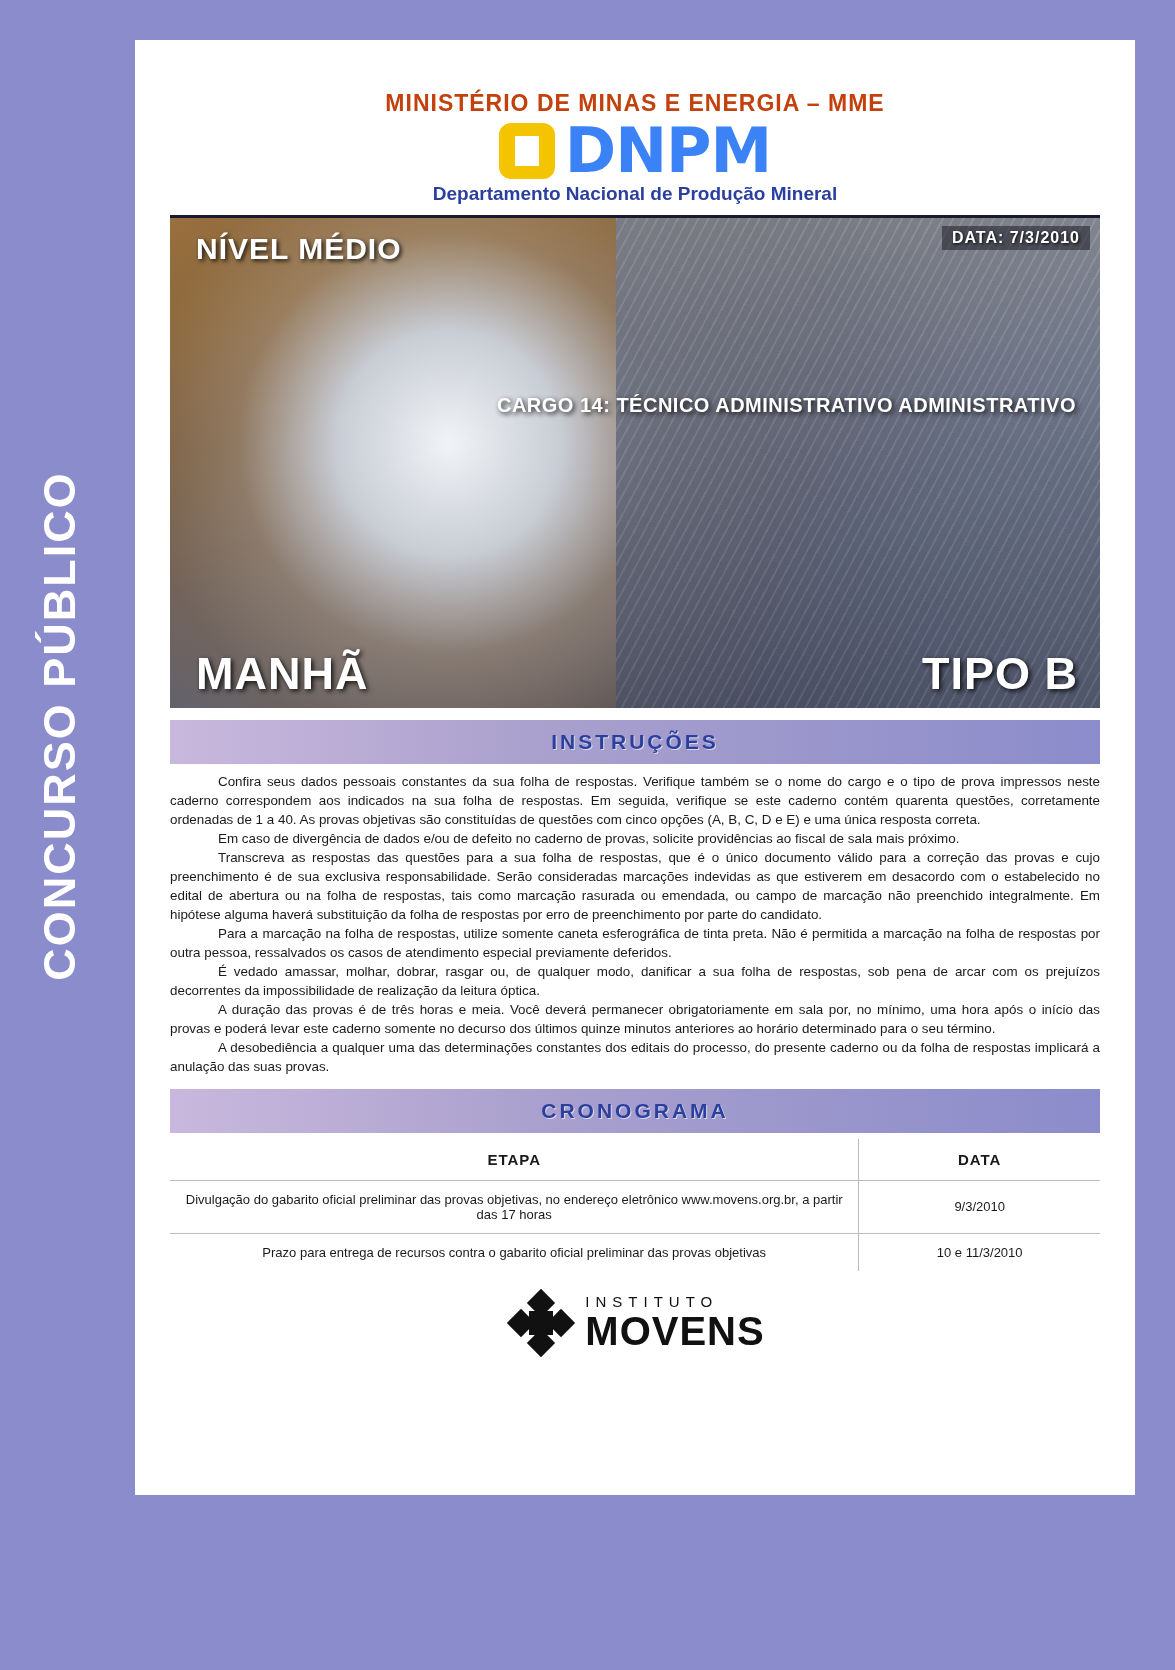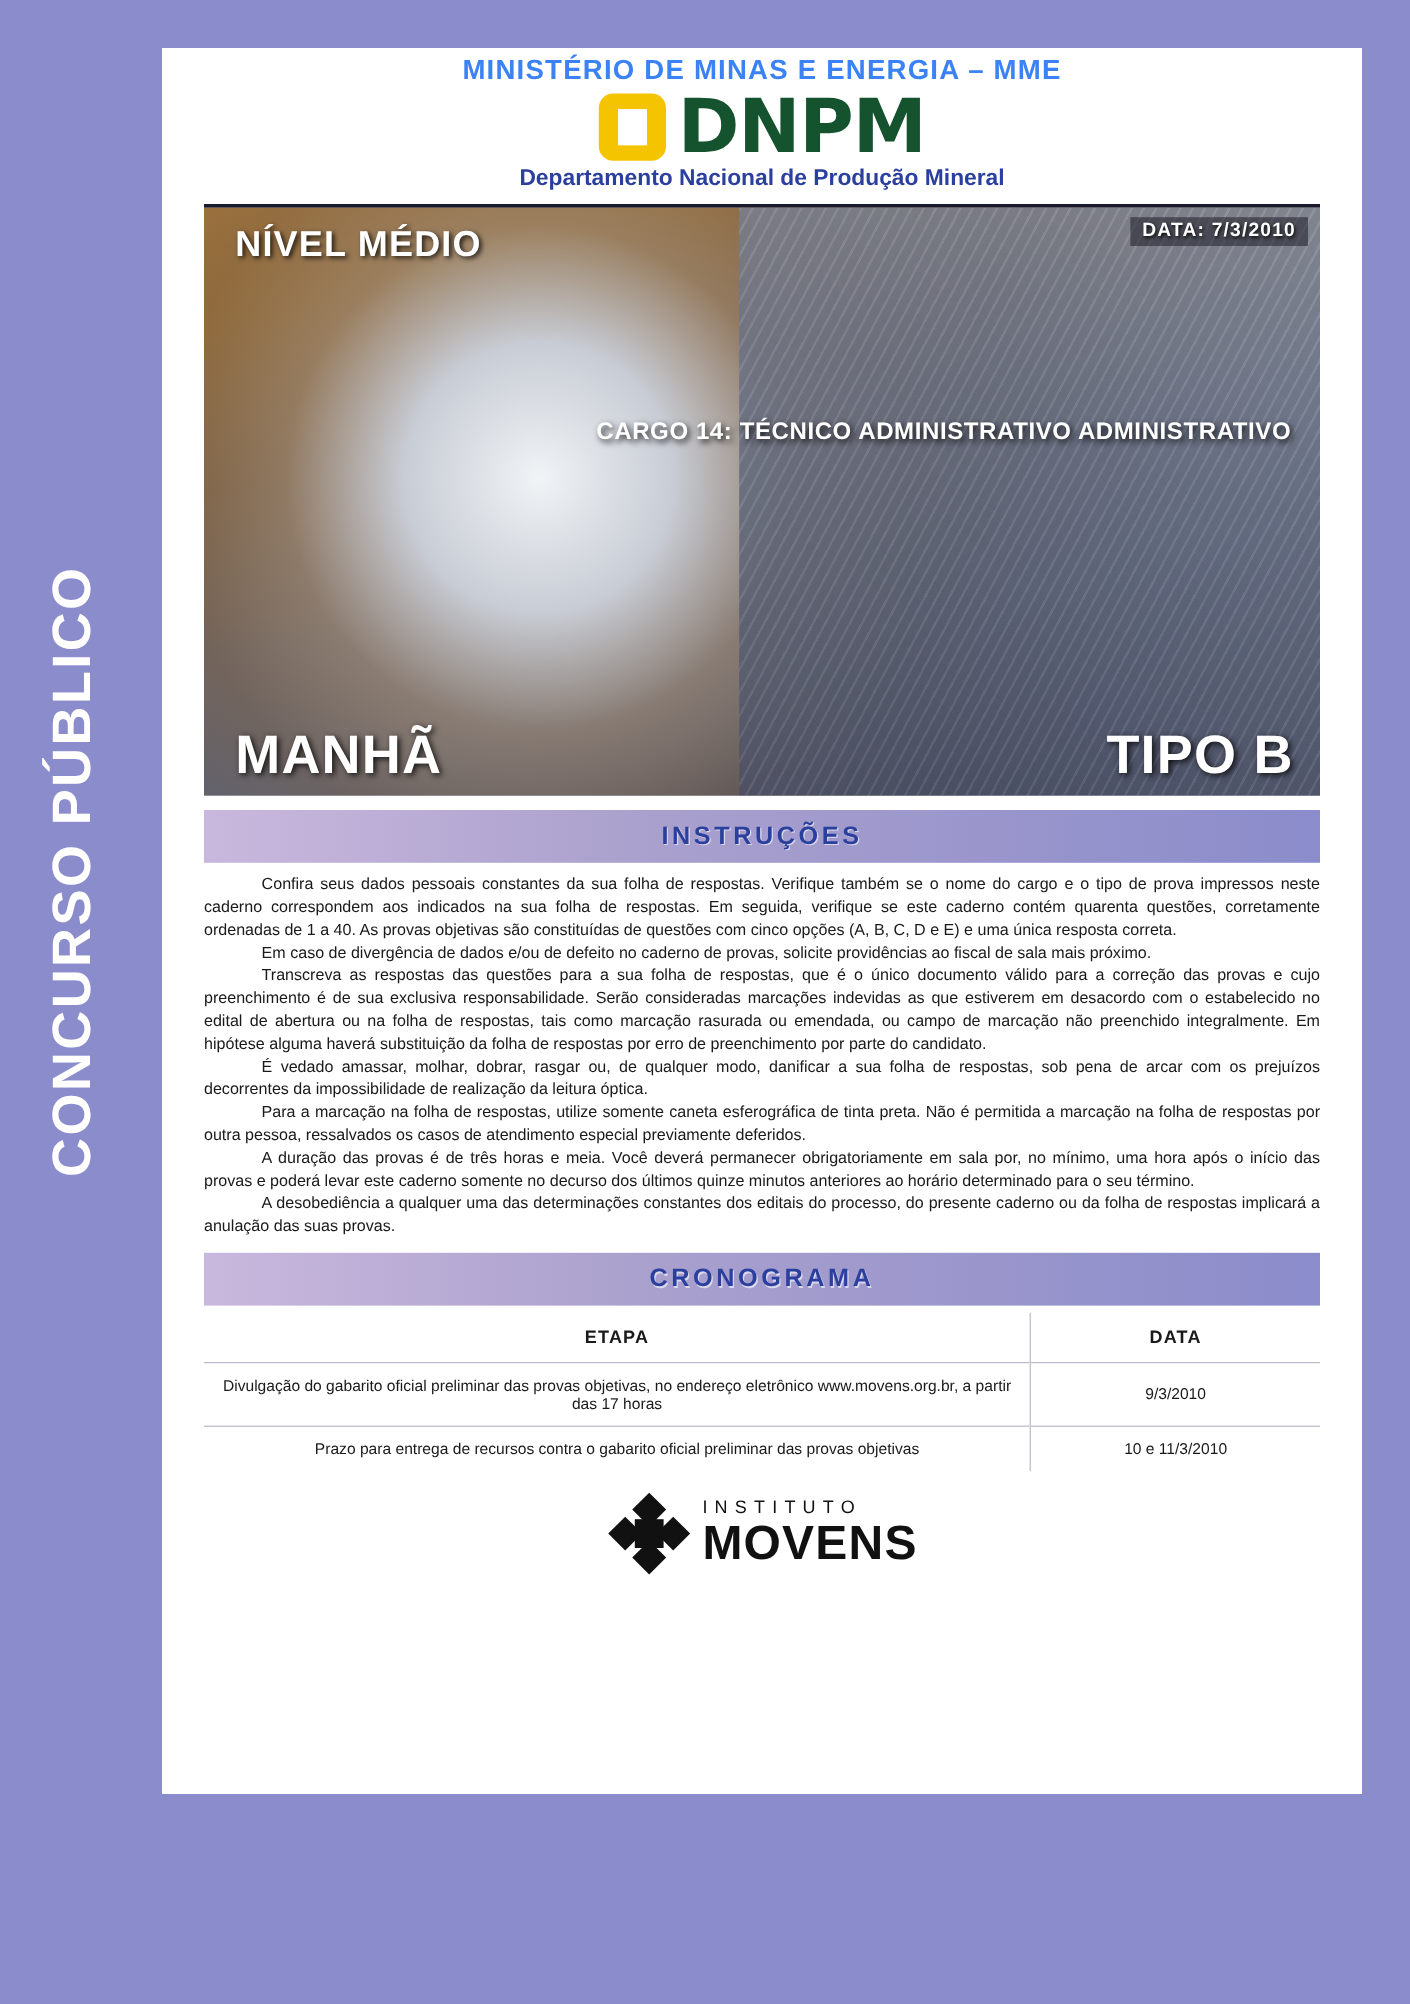--- a/index.html
+++ b/index.html
@@ -46,23 +46,24 @@
     height: 1455px;
     background: #ffffff;
   }
 
   
   .ministry {
     text-align: center;
     font-size: 23px;
     font-weight: bold;
     letter-spacing: 1px;
-    color: #3b82f6;
-    padding-top: 5px;
+    color: #c2410c;
+    padding-top: 22px;
     font-family: "Liberation Sans", sans-serif;
+    margin-top: 28px;
   }
   .logo-row {
     display: flex;
     align-items: center;
     justify-content: center;
     margin-top: 6px;
   }
   .logo-mark {
     width: 56px;
     height: 56px;
@@ -76,21 +77,21 @@
   .logo-mark-inner {
     width: 24px;
     height: 30px;
     background: #ffffff;
     border: 3px solid #ffffff;
     box-sizing: border-box;
   }
   .logo-word {
     font-size: 62px;
     font-weight: bold;
-    color: #14532d;
+    color: #3b82f6;
     letter-spacing: -1px;
     line-height: 0.9;
     font-family: "DejaVu Sans", sans-serif;
   }
   .dept {
     text-align: center;
     color: #2b3f9e;
     font-size: 19px;
     font-weight: bold;
     margin-top: 4px;
@@ -301,22 +302,22 @@
   </div>
 
   <div class="bar">
     <span class="bar-text">INSTRUÇÕES</span>
   </div>
 
   <div class="instructions">
     <p>Confira seus dados pessoais constantes da sua folha de respostas. Verifique também se o nome do cargo e o tipo de prova impressos neste caderno correspondem aos indicados na sua folha de respostas. Em seguida, verifique se este caderno contém quarenta questões, corretamente ordenadas de 1 a 40. As provas objetivas são constituídas de questões com cinco opções (A, B, C, D e E) e uma única resposta correta.</p>
     <p>Em caso de divergência de dados e/ou de defeito no caderno de provas, solicite providências ao fiscal de sala mais próximo.</p>
     <p>Transcreva as respostas das questões para a sua folha de respostas, que é o único documento válido para a correção das provas e cujo preenchimento é de sua exclusiva responsabilidade. Serão consideradas marcações indevidas as que estiverem em desacordo com o estabelecido no edital de abertura ou na folha de respostas, tais como marcação rasurada ou emendada, ou campo de marcação não preenchido integralmente. Em hipótese alguma haverá substituição da folha de respostas por erro de preenchimento por parte do candidato.</p>
+    <p>Para a marcação na folha de respostas, utilize somente caneta esferográfica de tinta preta. Não é permitida a marcação na folha de respostas por outra pessoa, ressalvados os casos de atendimento especial previamente deferidos.</p>
     <p>É vedado amassar, molhar, dobrar, rasgar ou, de qualquer modo, danificar a sua folha de respostas, sob pena de arcar com os prejuízos decorrentes da impossibilidade de realização da leitura óptica.</p>
-    <p>Para a marcação na folha de respostas, utilize somente caneta esferográfica de tinta preta. Não é permitida a marcação na folha de respostas por outra pessoa, ressalvados os casos de atendimento especial previamente deferidos.</p>
     <p>A duração das provas é de três horas e meia. Você deverá permanecer obrigatoriamente em sala por, no mínimo, uma hora após o início das provas e poderá levar este caderno somente no decurso dos últimos quinze minutos anteriores ao horário determinado para o seu término.</p>
     <p>A desobediência a qualquer uma das determinações constantes dos editais do processo, do presente caderno ou da folha de respostas implicará a anulação das suas provas.</p>
   </div>
 
   <div class="bar">
     <span class="bar-text">CRONOGRAMA</span>
   </div>
 
   <table class="crono">
     <thead>

